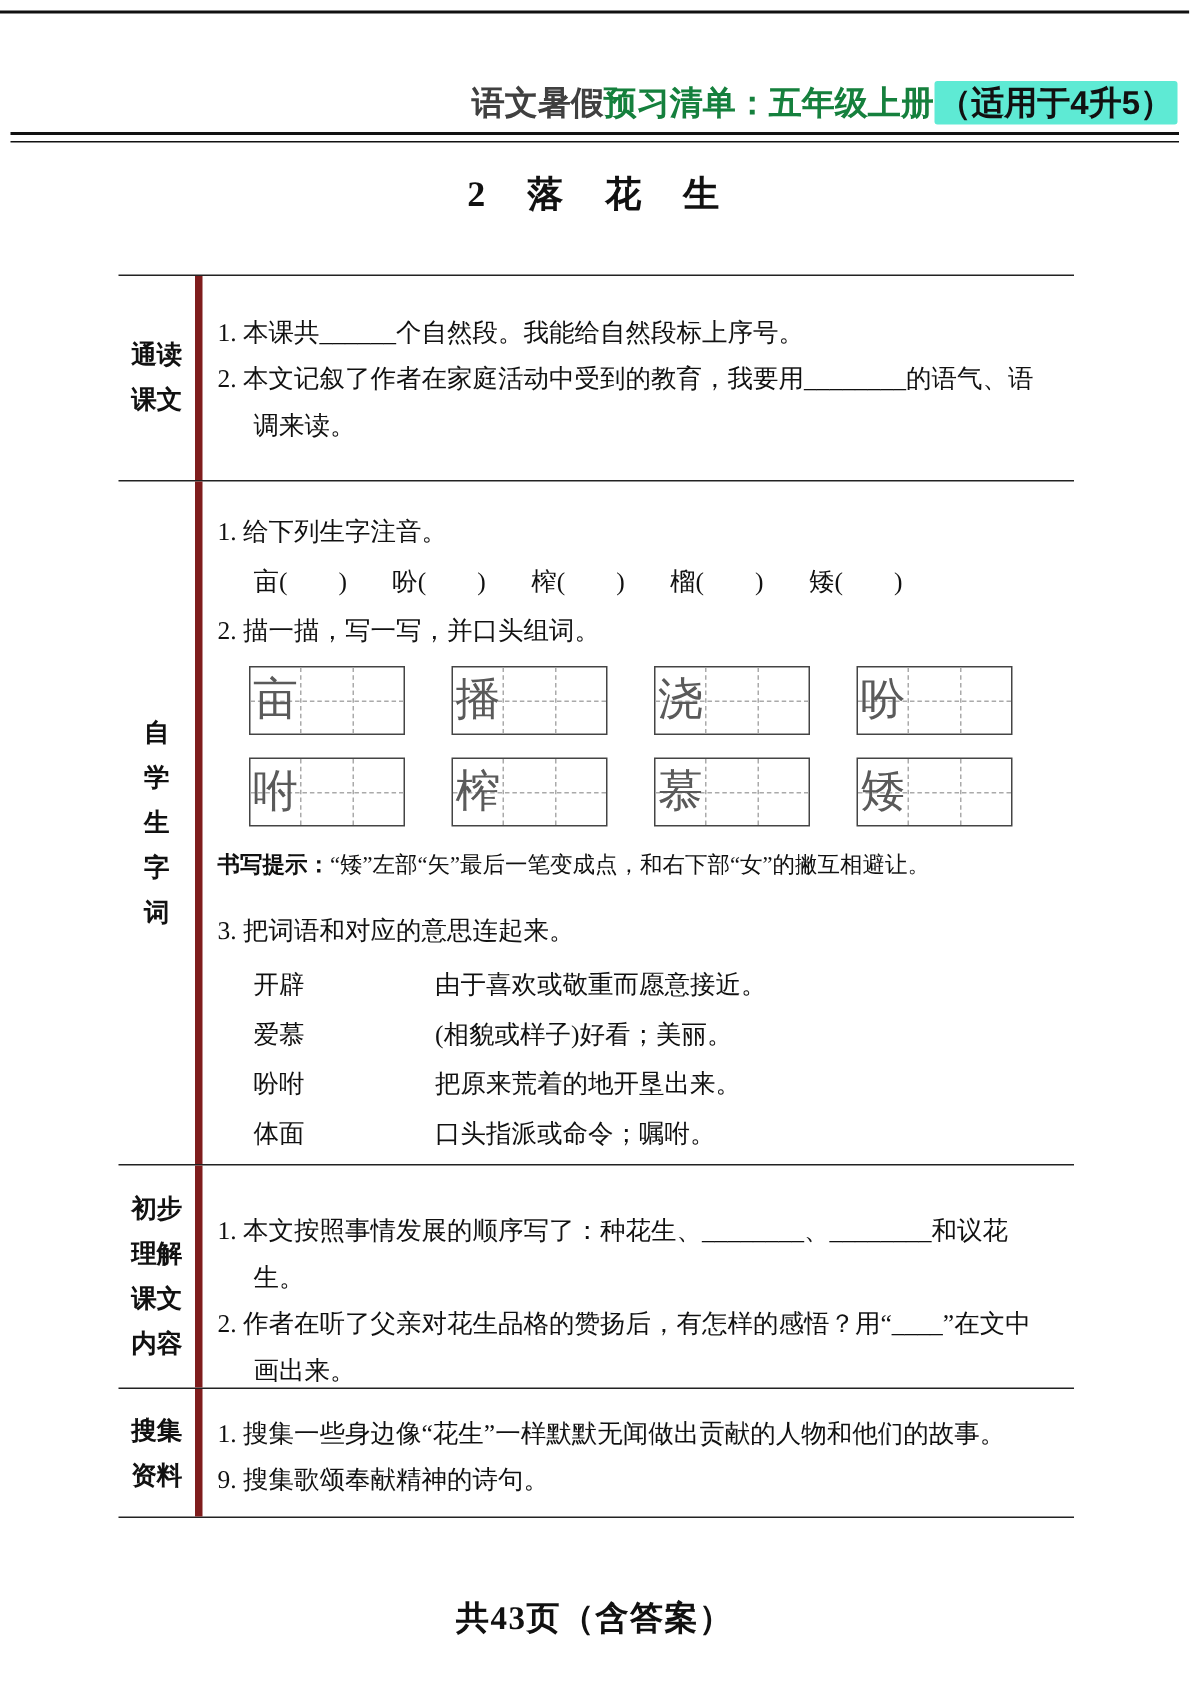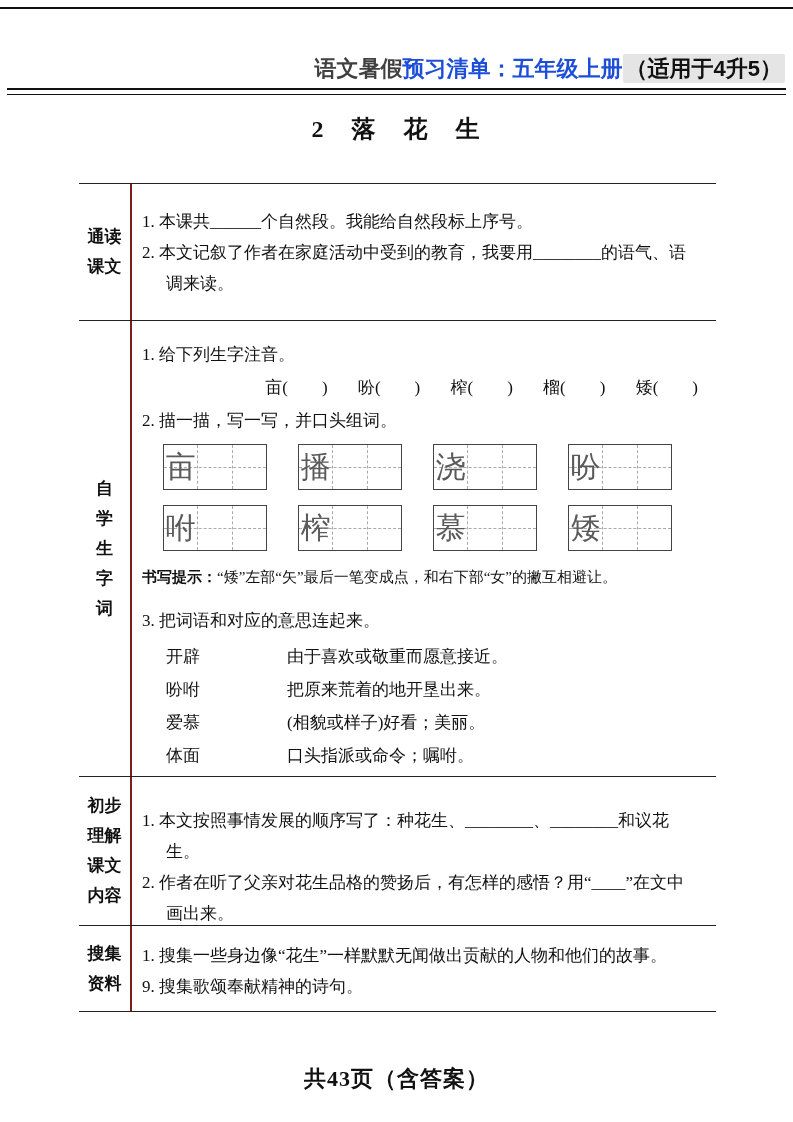--- a/index.html
+++ b/index.html
@@ -20,22 +20,22 @@
   }
 
   
   .header {
     position:absolute; top:54px; right:8px;
     font-family:"Liberation Sans","DejaVu Sans",sans-serif;
     font-weight:bold; font-size:22px; line-height:30px;
     white-space:nowrap;
   }
   .header .h-black { color:#404040; }
-  .header .h-red { color:#1d4ed8; }
-  .header .h-hl { color:#111; background:#e5e5e5; padding:2px 3px; border-radius:2px; }
+  .header .h-red { color:#15803d; }
+  .header .h-hl { color:#111; background:#5eead4; padding:2px 3px; border-radius:2px; }
 
   .rule-a { position:absolute; top:88px; left:7px; right:7px; border-top:2px solid #111; }
   .rule-b { position:absolute; top:94px; left:7px; right:7px; border-top:1px solid #111; }
 
   
   .lesson-title {
     position:absolute; top:113px; left:0; width:100%;
     text-align:center; font-size:24px; font-weight:bold;
     letter-spacing:2px;
   }
@@ -51,41 +51,41 @@
     border-bottom:1px solid #222;
     box-sizing:border-box;
   }
   .row-1 { height:137px; }
   .row-2 { height:456px; }
   .row-3 { height:149px; }
   .row-4 { height:86px; }
 
   .label-cell {
     flex:0 0 51px; width:51px;
-    border-right:2px solid #7f1d1d;
+    border-right:5px solid #7f1d1d;
     display:flex; flex-direction:column;
     justify-content:center; align-items:center;
     font-family:"Liberation Sans","DejaVu Sans",sans-serif;
     font-weight:bold; font-size:17px; line-height:30px;
     color:#111;
   }
   .content-cell {
     flex:1; box-sizing:border-box;
     padding:0 18px 0 10px;
     line-height:31px;
   }
   .row-1 .content-cell { padding-top:22px; }
   .row-2 .content-cell { padding-top:18px; }
   .row-3 .content-cell { padding-top:28px; }
   .row-4 .content-cell { padding-top:14px; }
 
   .item { padding-left:24px; text-indent:-24px; }
 
   
-  .pinyin-line { padding-left:24px; margin:2px 0 2px 0;text-align:right; }
+  .pinyin-line { padding-left:24px; margin:2px 0 2px 0; }
   .pinyin-line span { display:inline-block; margin-right:26px; }
   .pinyin-line span:last-child { margin-right:0; }
 
   
   .pbox-row { display:flex; margin:8px 0 0 21px; }
   .pbox-row + .pbox-row { margin-top:15px; }
   .pbox {
     position:relative;
     width:104px; height:46px;
     border:1px solid #444;
@@ -244,26 +244,26 @@
         </div>
 
         <div class="item item-3">3. 把词语和对应的意思连起来。</div>
 
         <div class="match">
           <div class="match-row">
             <span class="match-word">开辟</span>
             <span class="match-meaning">由于喜欢或敬重而愿意接近。</span>
           </div>
           <div class="match-row">
+            <span class="match-word">爱慕</span>
+            <span class="match-meaning">(相貌或样子)好看；美丽。</span>
+          </div>
+          <div class="match-row">
             <span class="match-word">吩咐</span>
             <span class="match-meaning">把原来荒着的地开垦出来。</span>
-          </div>
-          <div class="match-row">
-            <span class="match-word">爱慕</span>
-            <span class="match-meaning">(相貌或样子)好看；美丽。</span>
           </div>
           <div class="match-row">
             <span class="match-word">体面</span>
             <span class="match-meaning">口头指派或命令；嘱咐。</span>
           </div>
         </div>
       </div>
     </div>
 
     <div class="row row-3">

